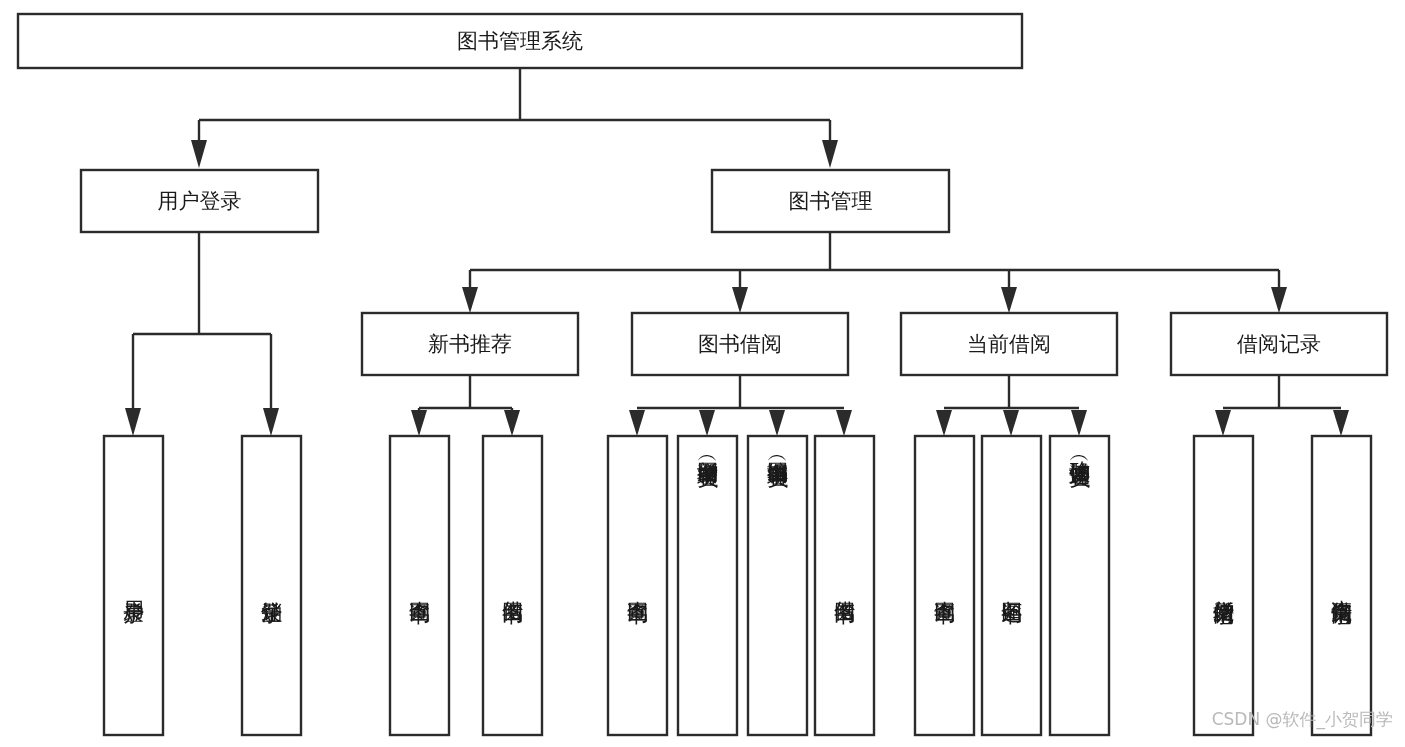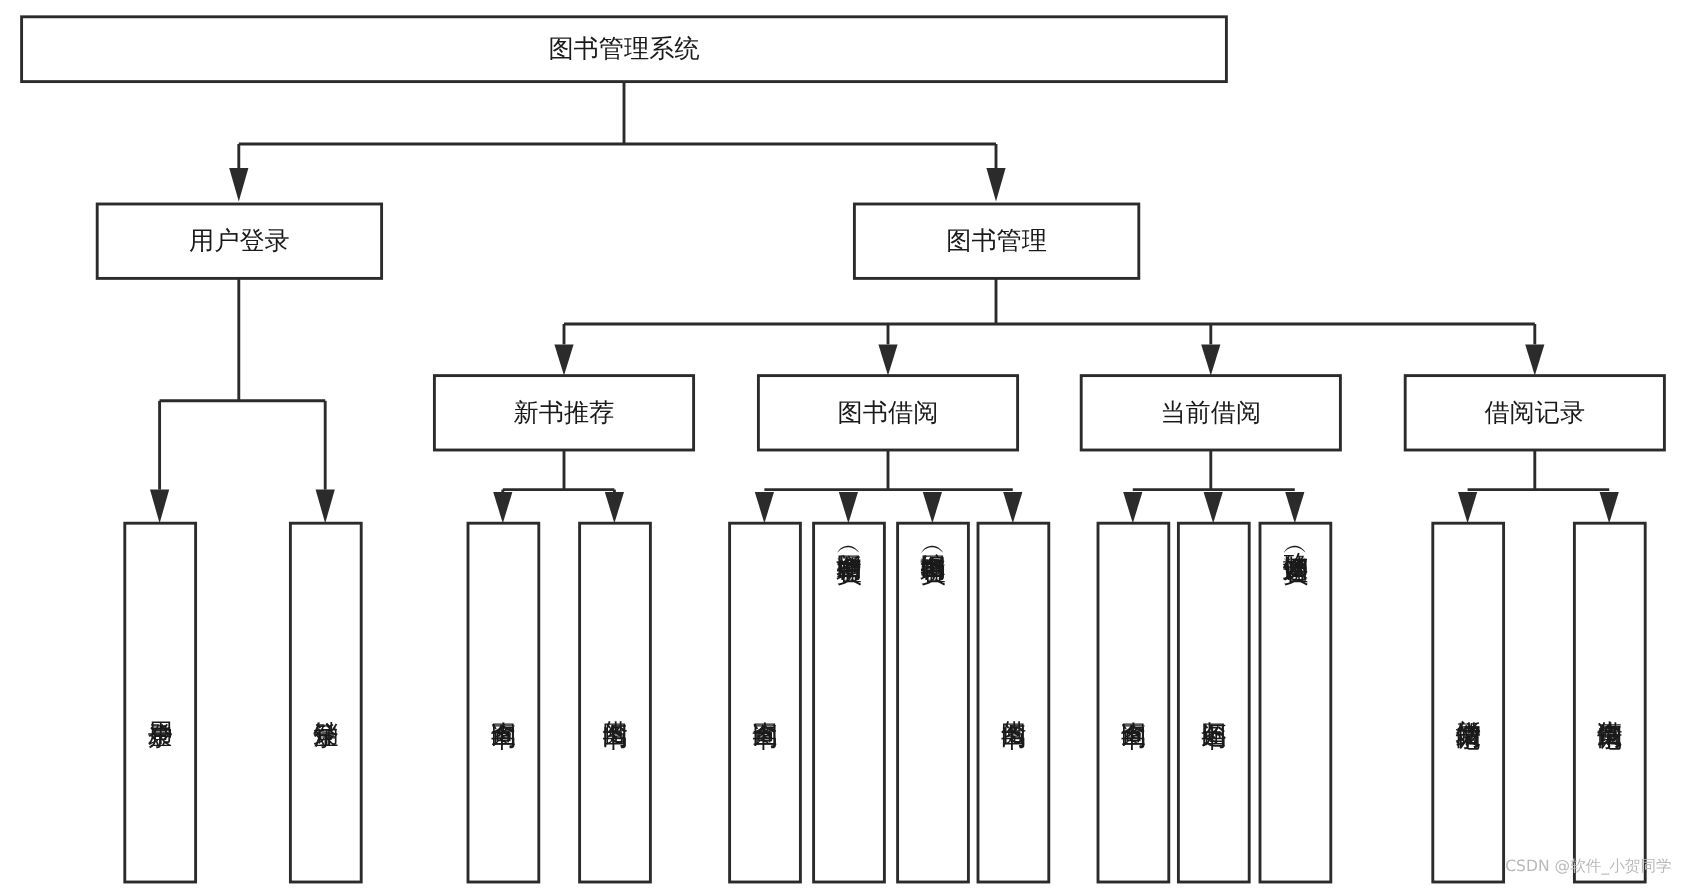--- a/index.html
+++ b/index.html
@@ -63,21 +63,21 @@
     justify-content: center;
   }
   .node-label-v.anchor-top {
     justify-content: flex-start;
   }
   .watermark {
     position: absolute;
     right: 12px;
     bottom: 6px;
     font-family: "DejaVu Sans", "Liberation Sans", sans-serif;
-    font-size: 13px;
+    font-size: 17px;
     color: #b9b9b9;
     white-space: nowrap;
     user-select: none;
   }
 </style>
 </head>
 <body>
 
 <div id="diagram-root">
 

